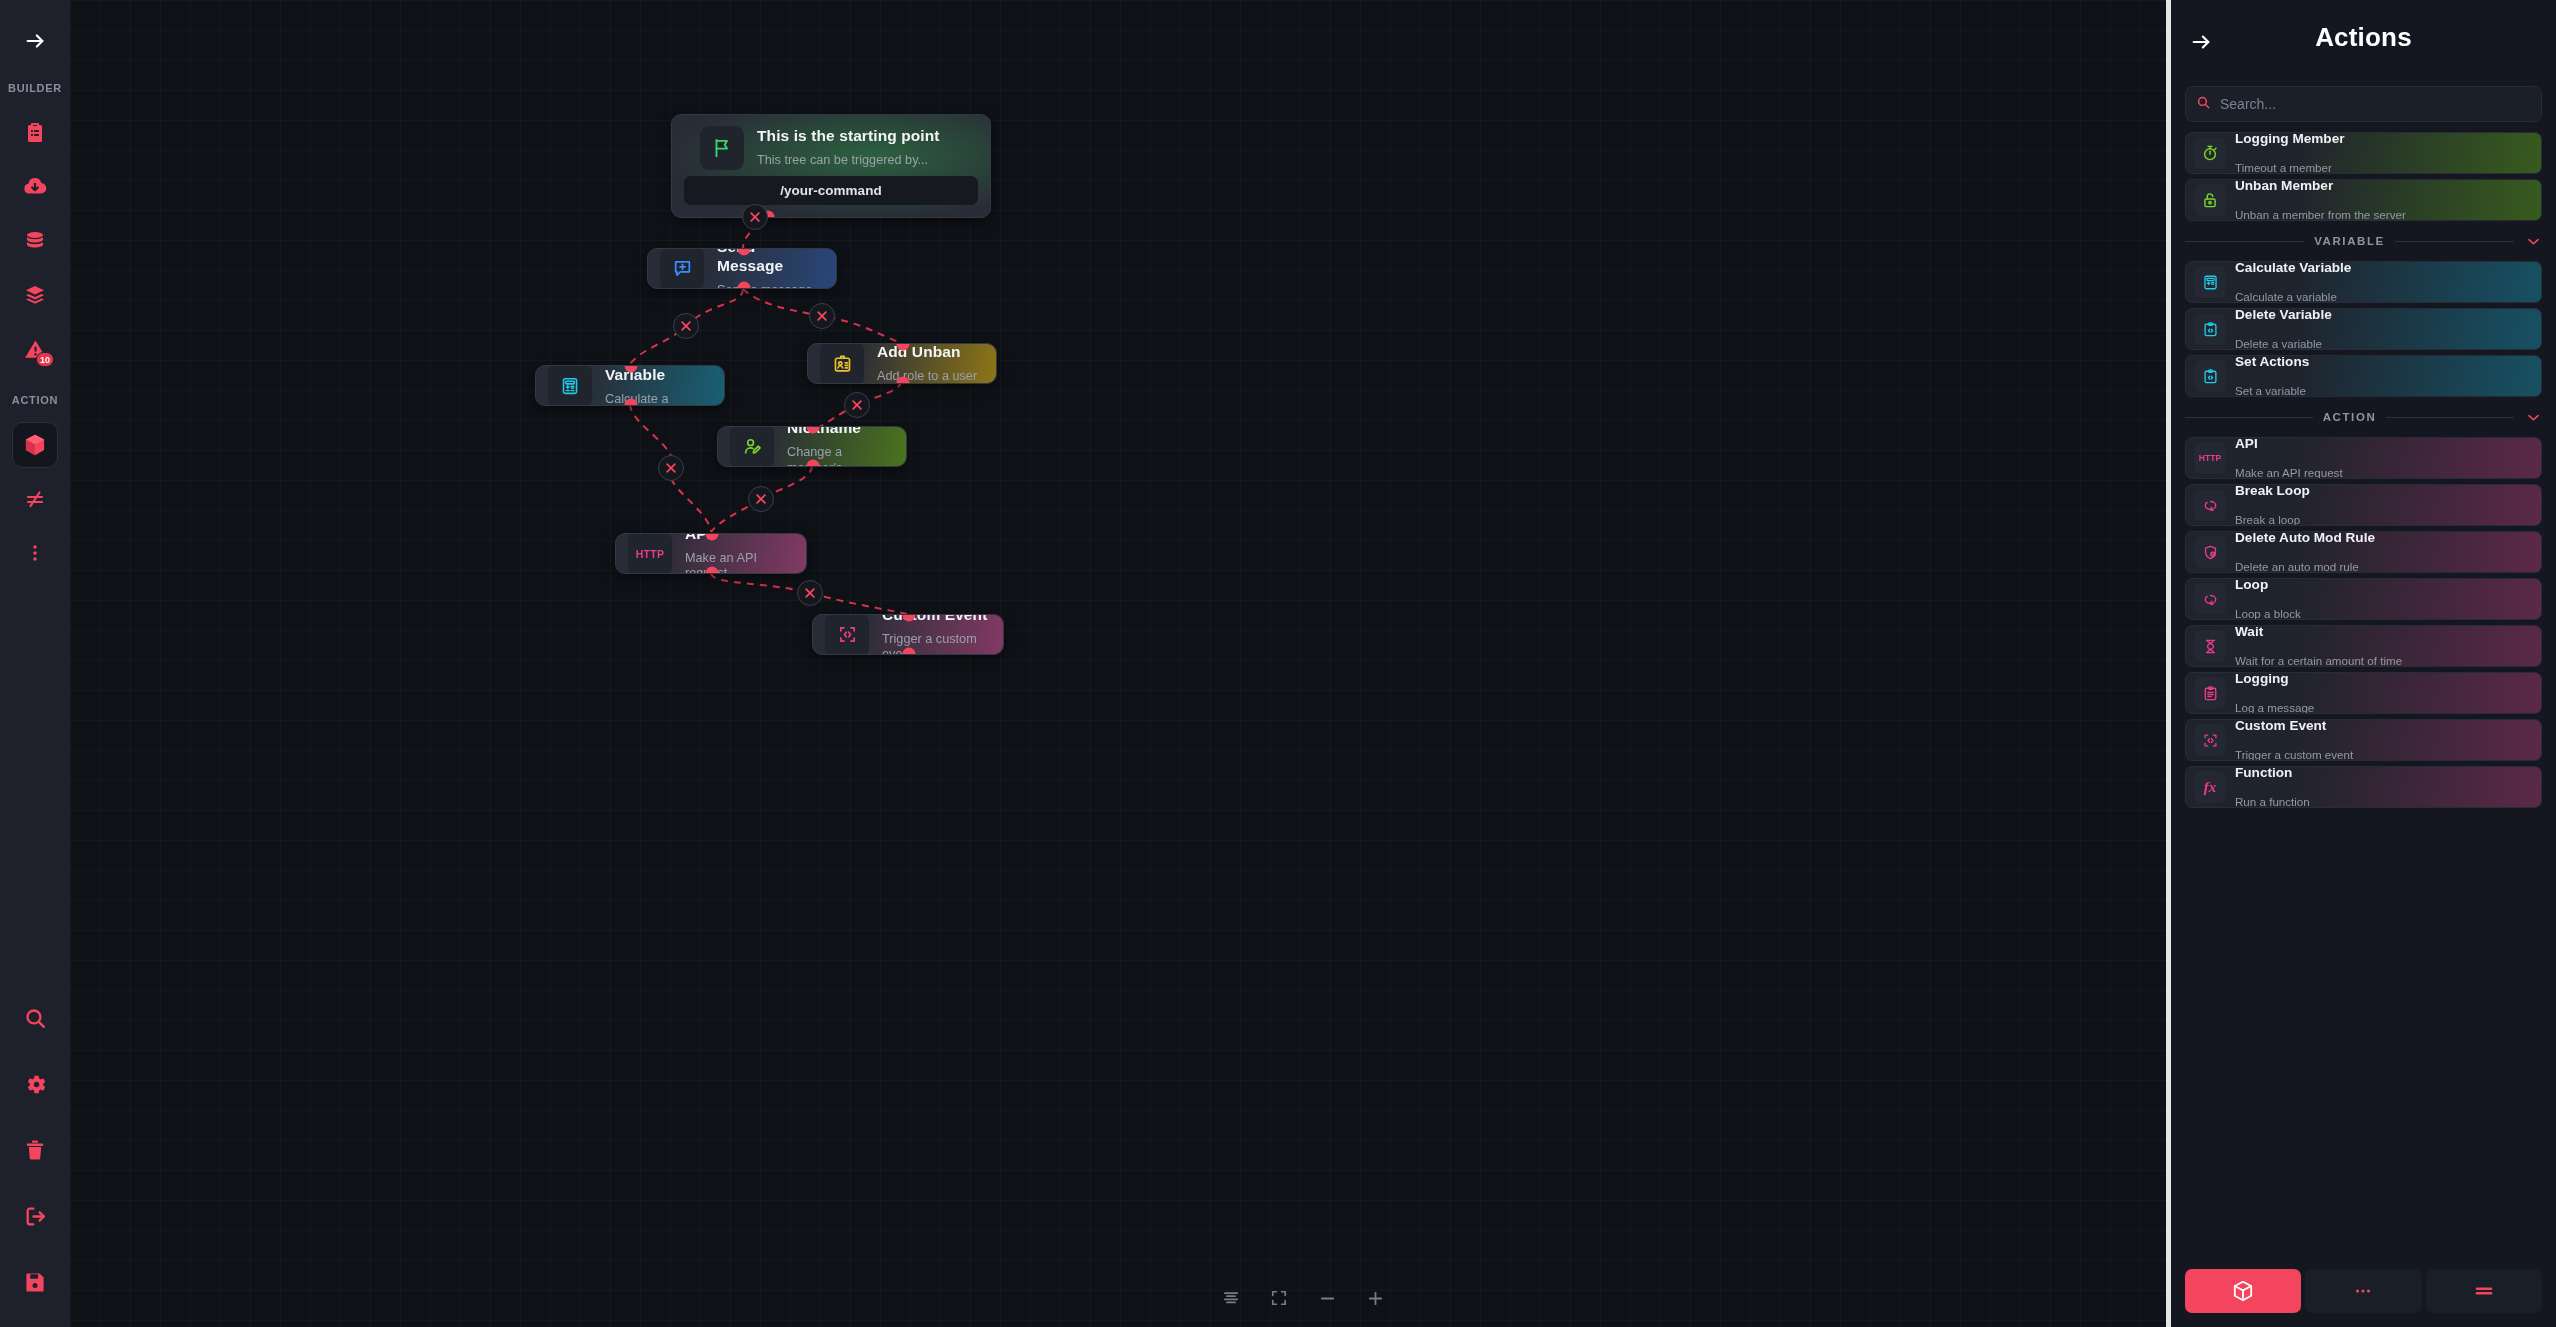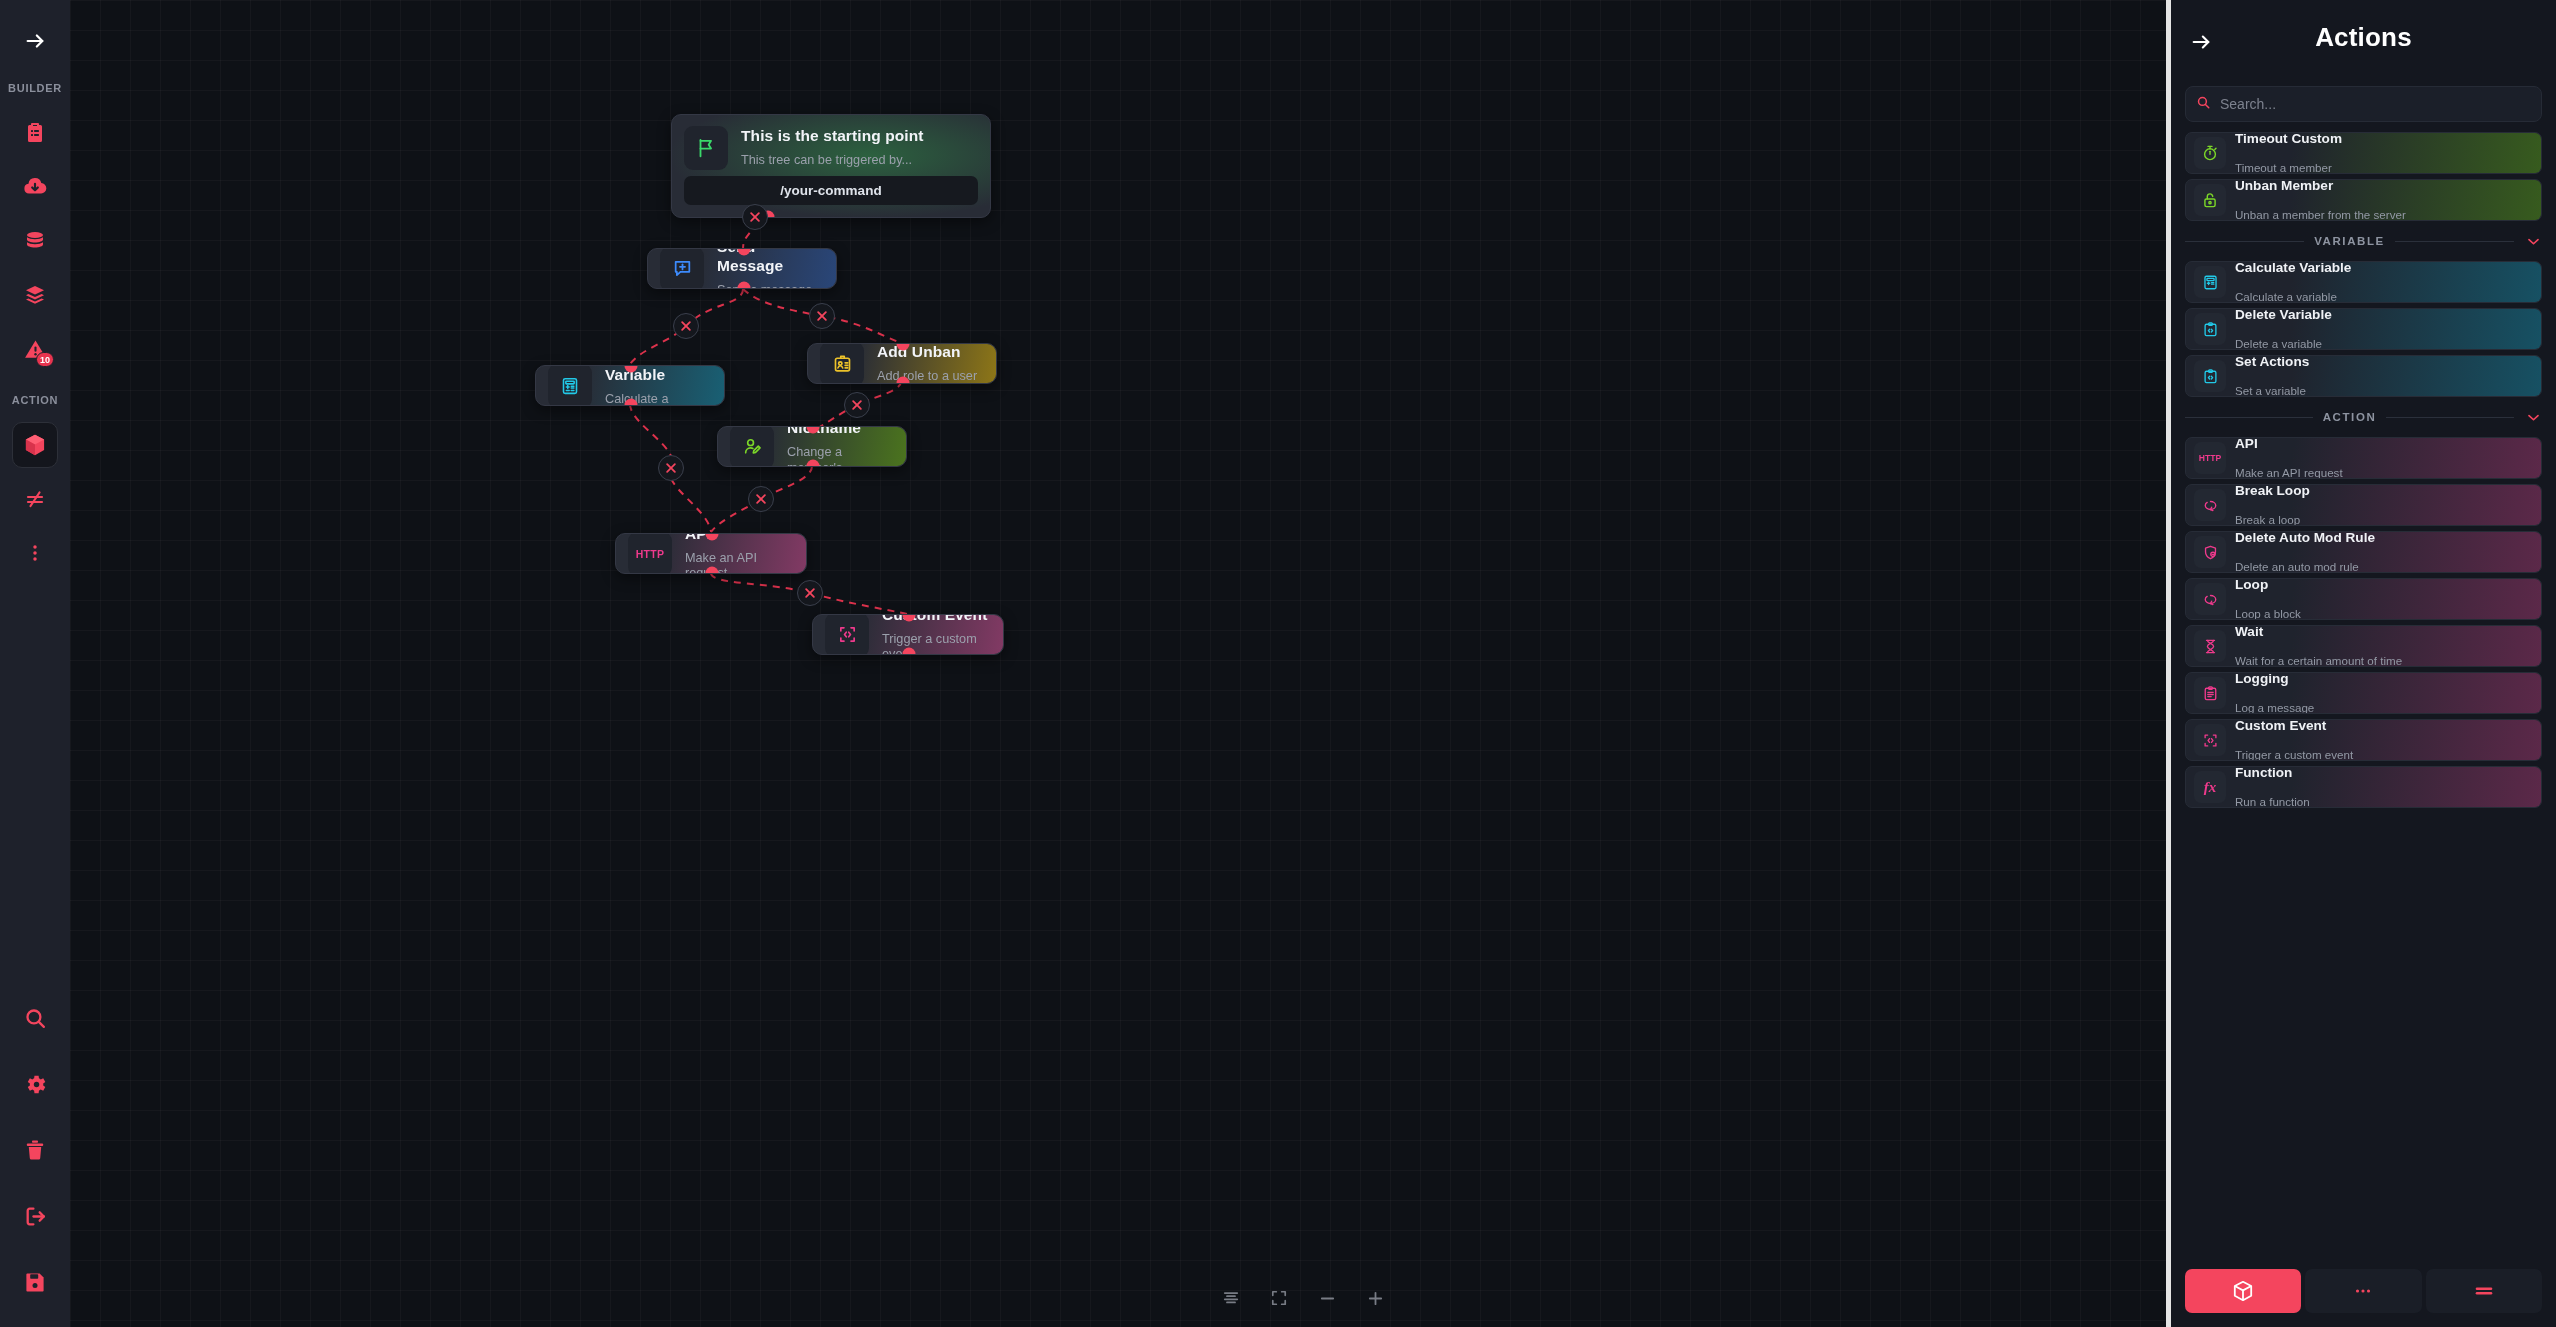--- a/index.html
+++ b/index.html
@@ -91,21 +91,21 @@
     display: flex; align-items: center; justify-content: center;
     z-index: 13; cursor: pointer; transform: translate(-50%,-50%);
   }
 
   
   #node-start {
     width: 320px; padding: 0;
     display: block;
     background: #282c36;
   }
-  #node-start .start-row { display: flex; align-items: center; padding: 11px 12px 6px 12px; position: relative; z-index: 2; border-radius: 10px;}
+  #node-start .start-row { display: flex; align-items: center; padding: 11px 12px 6px 28px; position: relative; z-index: 2; border-radius: 10px;}
   .cmd-pill {
     margin: 0 12px 12px 12px;
     background: #16191f; border-radius: 7px;
     text-align: center; color: #dfe3ea;
     font-size: 13.5px; font-weight: 700;
     padding: 7px 0; position: relative; z-index: 2;
   }
 
   
   #canvas-toolbar {
@@ -541,21 +541,21 @@
         <div class="rp-ico">
           <svg width="18" height="18" viewBox="0 0 24 24" fill="none" stroke="#7bd628" stroke-width="1.9" stroke-linecap="round" stroke-linejoin="round">
               <circle cx="12" cy="13.6" r="7.2"></circle>
               <line x1="12" y1="13.6" x2="12" y2="9.8"></line>
               <line x1="9.4" y1="3.2" x2="14.6" y2="3.2"></line>
               <line x1="12" y1="3.2" x2="12" y2="6.4"></line>
               <line x1="18.4" y1="7.4" x2="20" y2="5.8"></line>
             </svg>
         </div>
         <div class="rp-txt">
-          <div class="rp-name">Timeout Custom</div>
+          <div class="rp-name">Logging Member</div>
           <div class="rp-desc">Timeout a member</div>
         </div>
       </div>
 
       <div class="rp-item">
         <div class="rp-item-tint" style="background:linear-gradient(100deg, rgba(31,35,45,0) 30%, rgba(62,107,26,.78) 100%);"></div>
         <div class="rp-ico">
           <svg width="18" height="18" viewBox="0 0 24 24" fill="none" stroke="#7bd628" stroke-width="1.9" stroke-linecap="round" stroke-linejoin="round">
               <rect x="5.2" y="10.6" width="13.6" height="10.2" rx="2"></rect>
               <path d="M8.4 10.6V7.4a3.6 3.6 0 0 1 7.2 0"></path>

